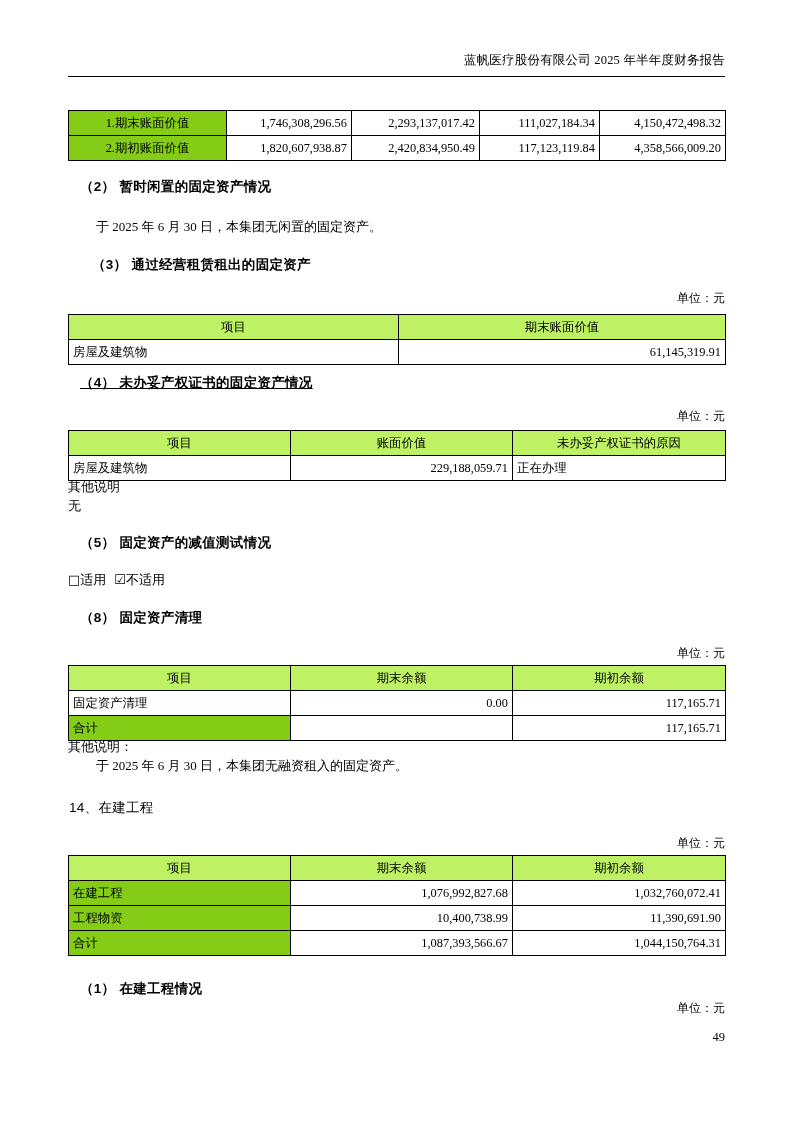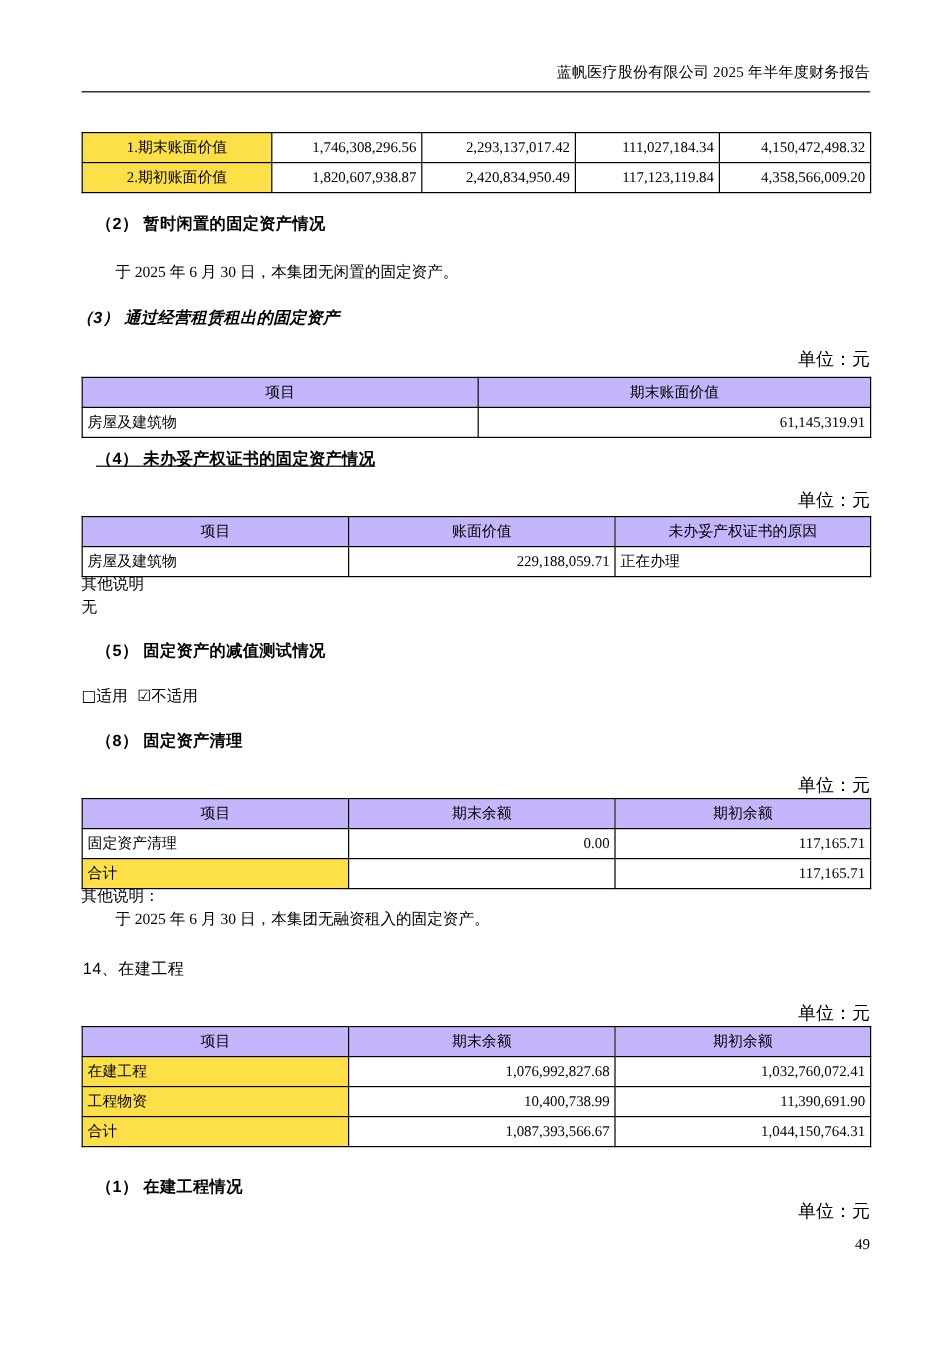--- a/index.html
+++ b/index.html
@@ -55,25 +55,25 @@
     border: 1px solid #000000;
     padding: 2px 4px;
     height: 20px;
     vertical-align: middle;
     font-weight: normal;
     line-height: 1.15;
     overflow: hidden;
     white-space: nowrap;
   }
   table.doc .hdr {
-    background: #c4b5fd;
+    background: #bef264;
     text-align: center;
   }
   table.doc .shade {
-    background: #fde047;
+    background: #84cc16;
   }
   table.doc .num {
     text-align: right;
   }
   table.doc .lft {
     text-align: left;
   }
   table.doc .ctr {
     text-align: center;
   }
@@ -99,21 +99,21 @@
   }
   .para {
     font-size: 13px;
     margin: 0;
     line-height: 1.45;
   }
   .para.indent {
     text-indent: 28px;
   }
   .unit {
-    font-size: 15px;
+    font-size: 12px;
     text-align: right;
     width: 657px;
     margin: 0;
   }
   .checkline {
     font-size: 13px;
     margin: 0;
     font-family: "DejaVu Sans", "Liberation Sans", sans-serif;
   }
   .checkline .gap { display:inline-block; width: 8px; }
@@ -167,21 +167,21 @@
     </table>
   </div>
 
   <div class="blk" style="left:68px; top:178px;">
     <p class="h-sub" style="margin-left:12px;">（2） 暂时闲置的固定资产情况</p>
   </div>
   <div class="blk" style="left:68px; top:218px;">
     <p class="para indent">于 2025 年 6 月 30 日，本集团无闲置的固定资产。</p>
   </div>
 
-  <div class="blk" style="left:52px; top:256px;font-style:italic;">
+  <div class="blk" style="left:80px; top:256px;">
     <p class="h-sub" style="margin-left:12px;">（3） 通过经营租赁租出的固定资产</p>
   </div>
   <div class="blk" style="left:68px; top:290px;">
     <p class="unit">单位：元</p>
   </div>
   <div class="blk" style="left:68px; top:314px;">
     <table class="doc">
       <colgroup>
         <col style="width:330px">
         <col style="width:327px">

